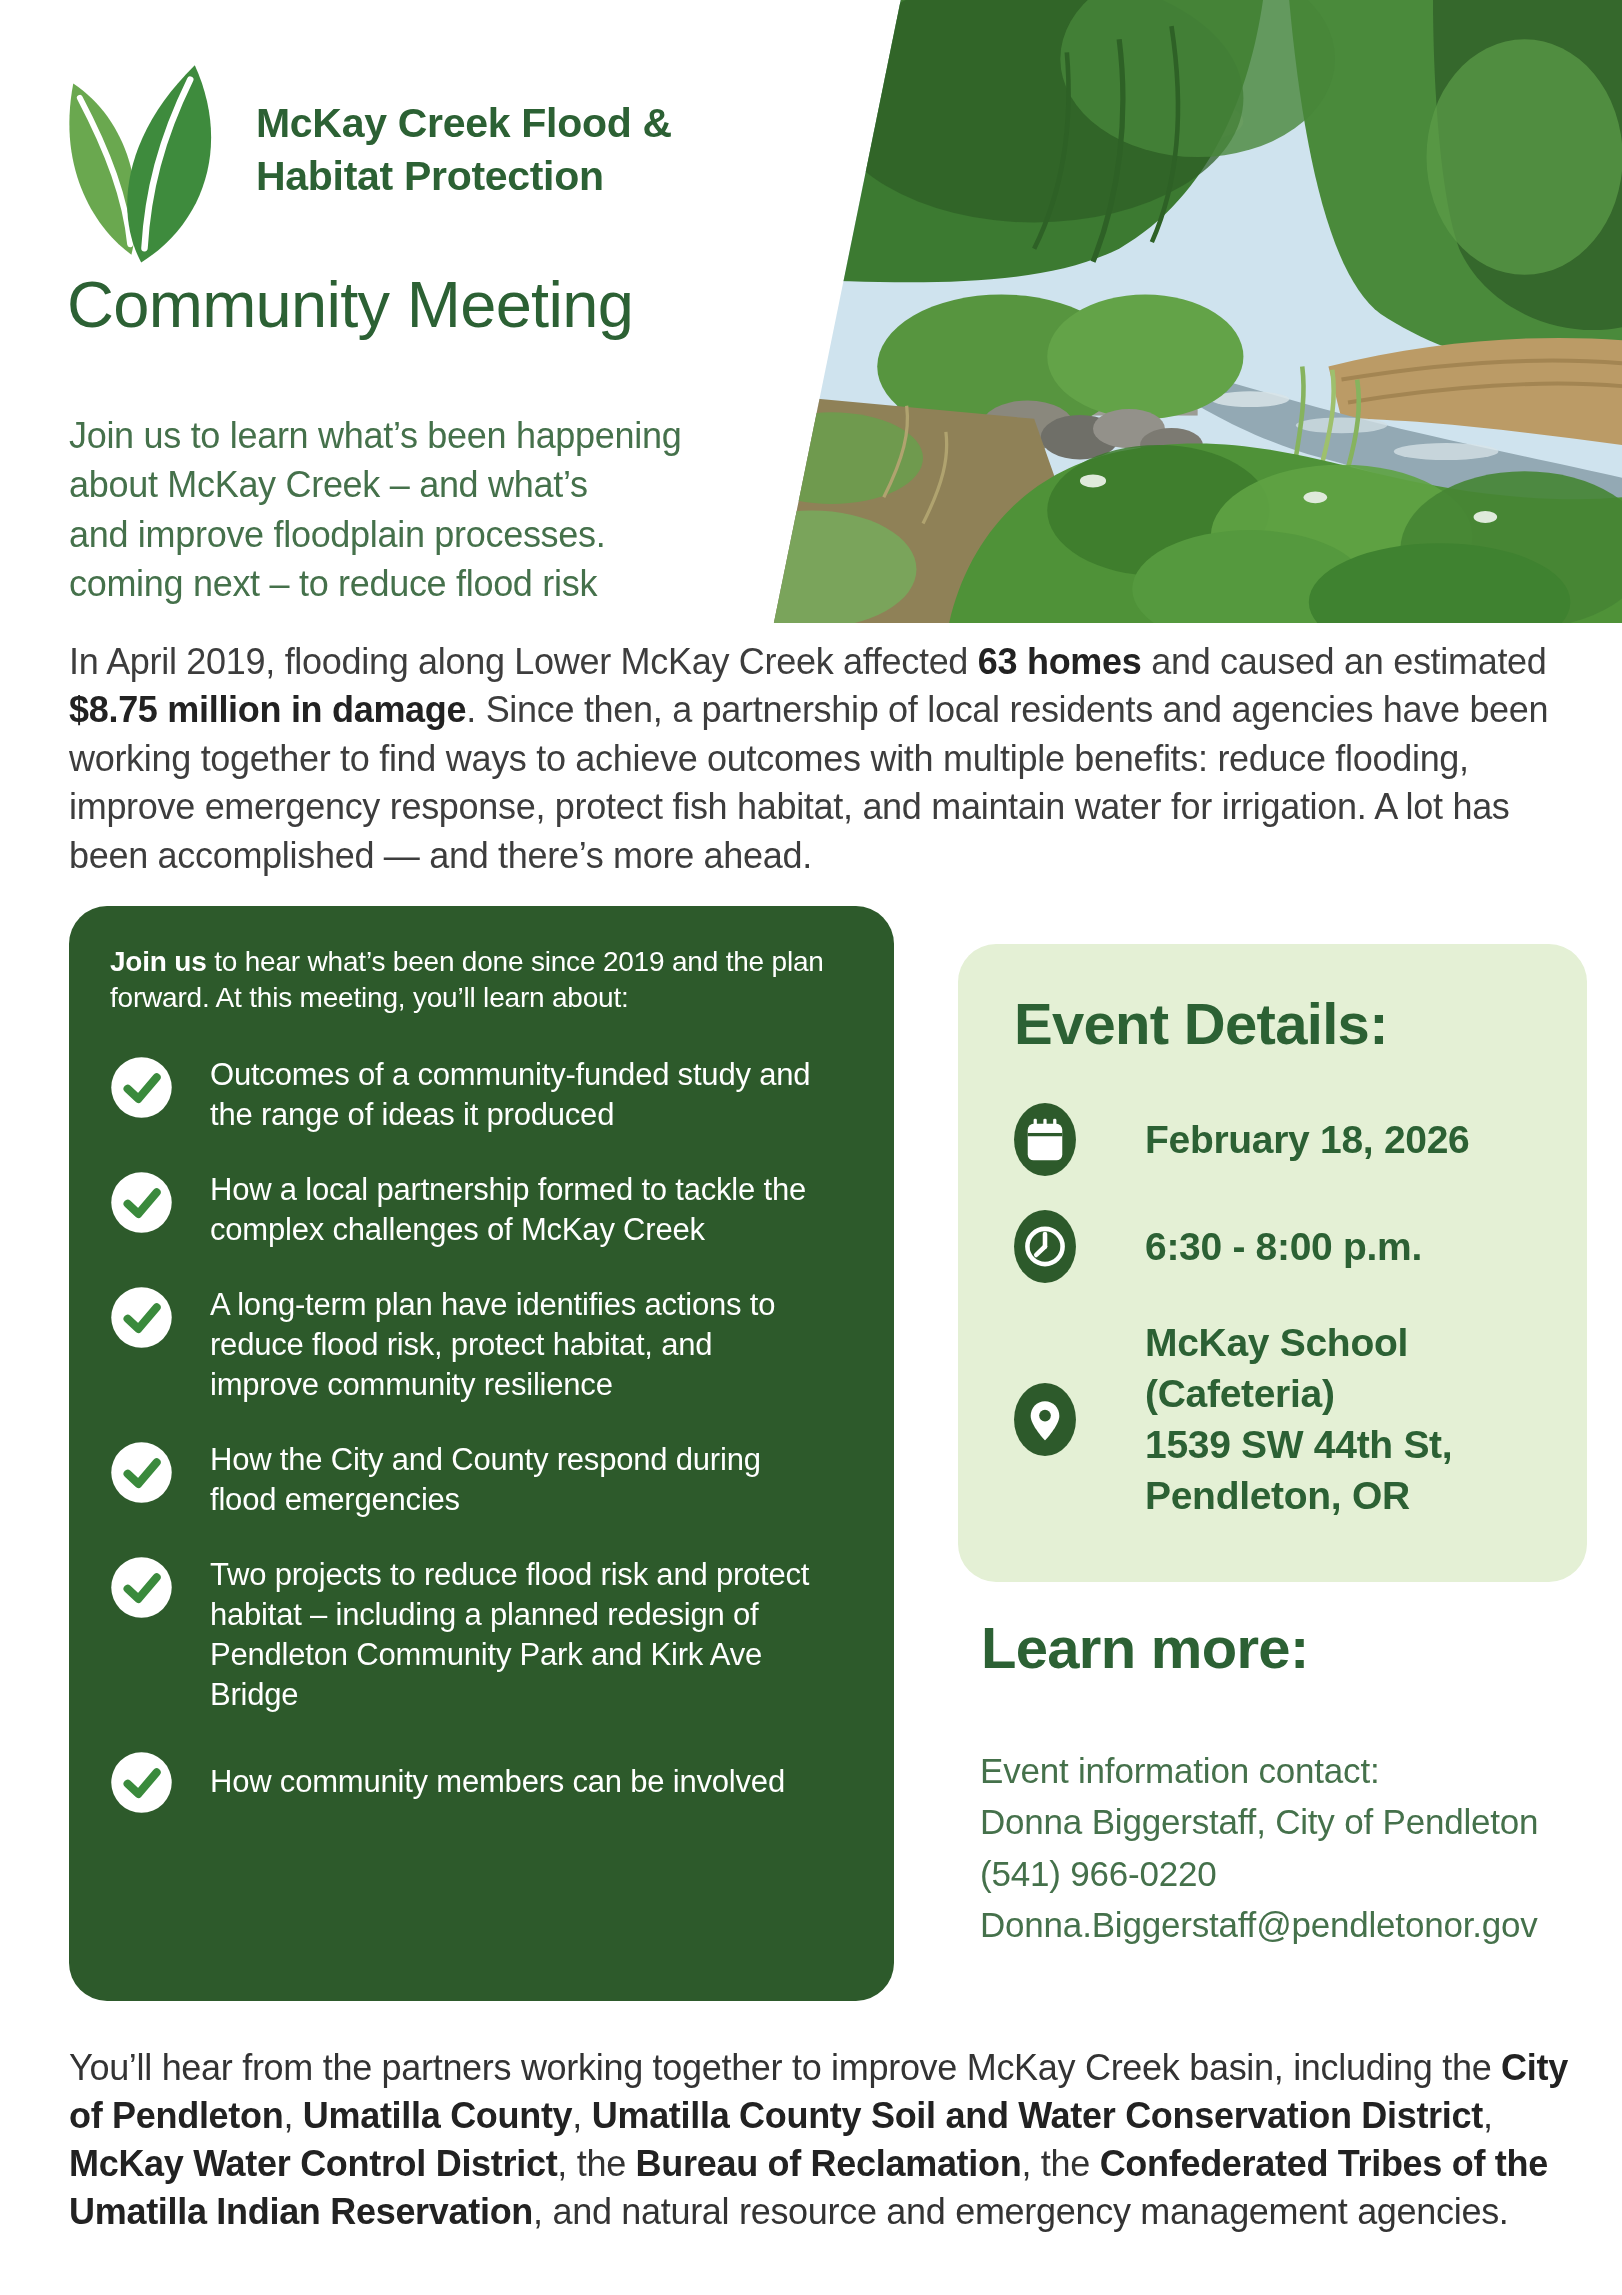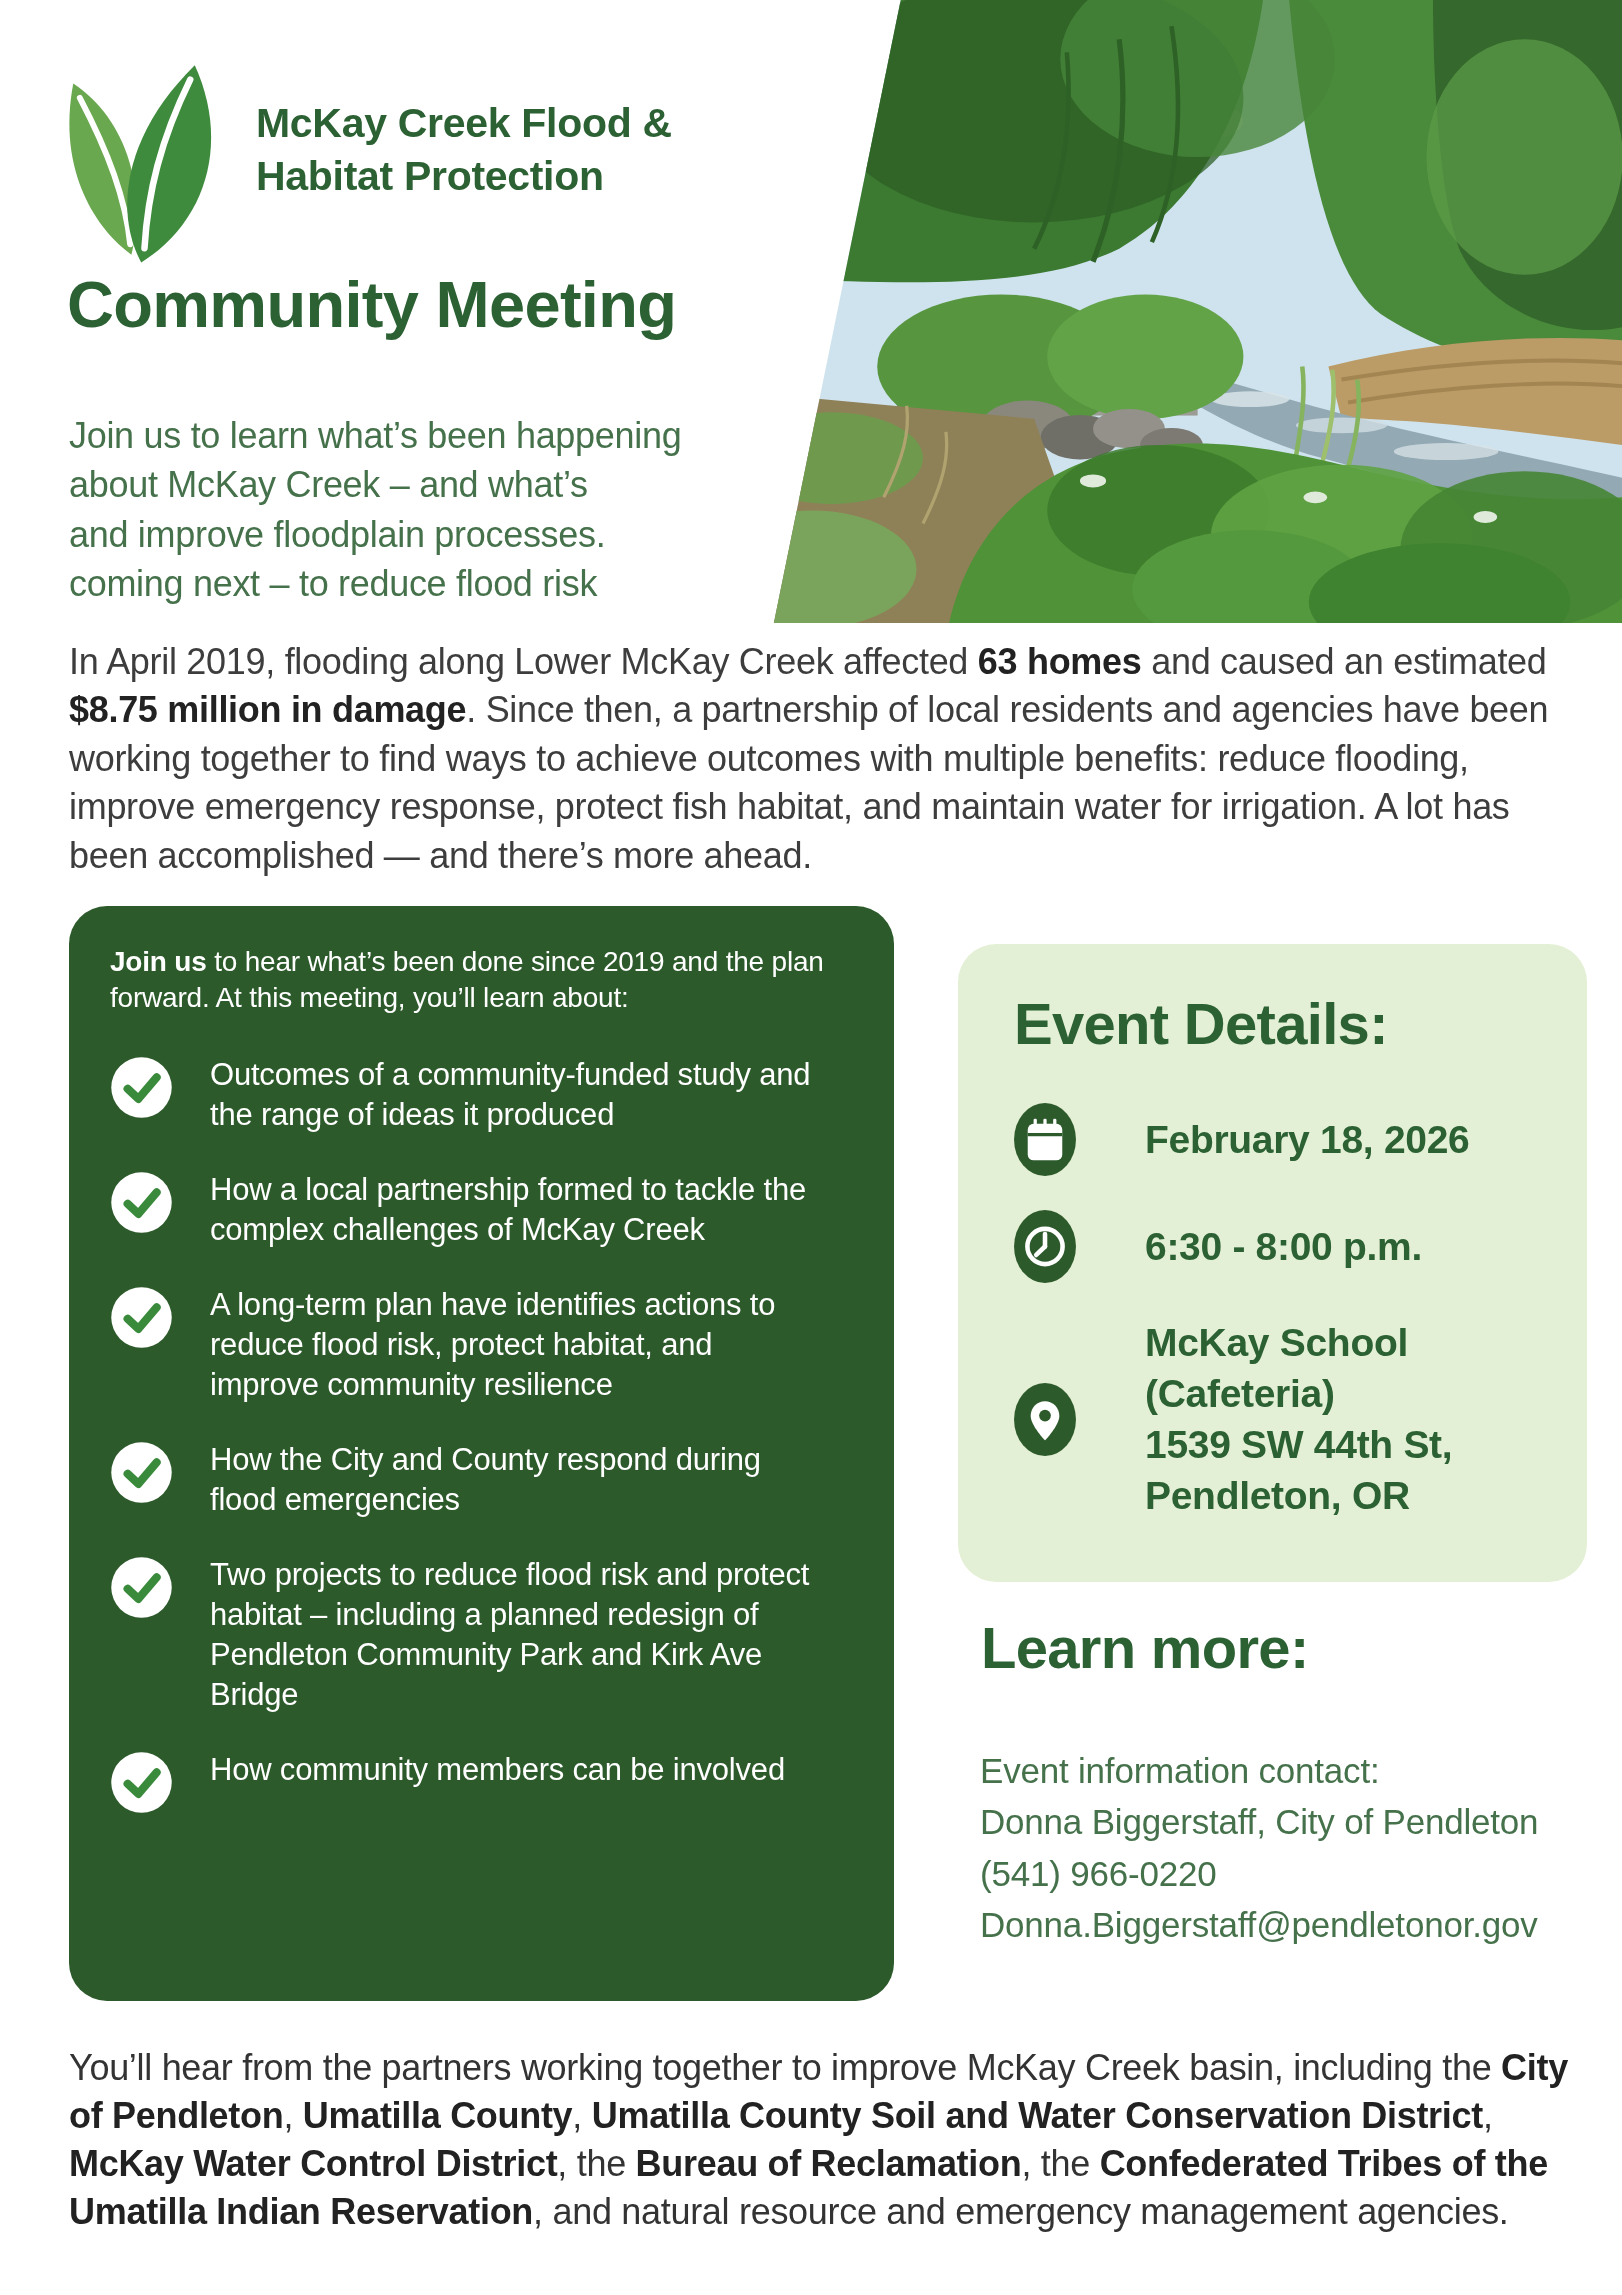--- a/index.html
+++ b/index.html
@@ -8,21 +8,21 @@
     font-family:"Liberation Sans", sans-serif;color:#3d3d3d;padding-left:42px;
   }
   
   .logo{position:absolute;left:38px;top:60px;width:196px;height:208px;}
   .org-name{
     position:absolute;left:256px;top:97px;
     font-size:41px;font-weight:bold;line-height:1.30;color:#2c6134;letter-spacing:-0.3px;
   }
   .title{
     position:absolute;left:67px;top:267px;margin:0;
-    font-size:65px;font-weight:bold;color:#2c6134;letter-spacing:-0.7px;
+    font-size:65px;font-weight:normal;color:#2c6134;letter-spacing:-0.7px;
   }
   .tagline{
     position:absolute;left:69px;top:411px;
     font-size:36px;line-height:1.37;color:#45714b;letter-spacing:-0.3px;
   }
   
   .photo{
     position:absolute;left:753px;top:0;width:869px;height:623px;
     clip-path:polygon(17% 0, 100% 0, 100% 100%, 2.4% 100%);
   }
@@ -36,21 +36,21 @@
   
   .agenda{
     position:absolute;left:69px;top:906px;width:825px;min-height:1095px;
     box-sizing:border-box;background:#2d5a2b;border-radius:38px;
     padding:38px 38px 33px 41px;color:#ffffff;
   }
   .agenda-intro{
     margin:0 0 38px 0;font-size:28px;line-height:1.30;letter-spacing:-0.2px;
   }
   .agenda-item{display:flex;align-items:flex-start;margin-bottom:35px;}
-  .agenda-item:last-child{margin-bottom:0;}
+  .agenda-item:last-child{margin-bottom:0;align-items:center;}
   .check{flex:0 0 63px;width:63px;height:63px;margin-right:37px;margin-top:1.3px;}
   .check svg{display:block;width:63px;height:63px;}
   .agenda-text{font-size:31px;line-height:1.29;max-width:615px;letter-spacing:-0.2px;}
   
   .event{
     position:absolute;left:958px;top:944px;width:629px;height:638px;
     box-sizing:border-box;background:#e4f0d5;border-radius:38px;
     padding:46px 33px 0 56px;color:#2c6134;
   }
   .event h2{margin:0 0 46px 0;font-size:58px;font-weight:bold;letter-spacing:-0.7px;}

